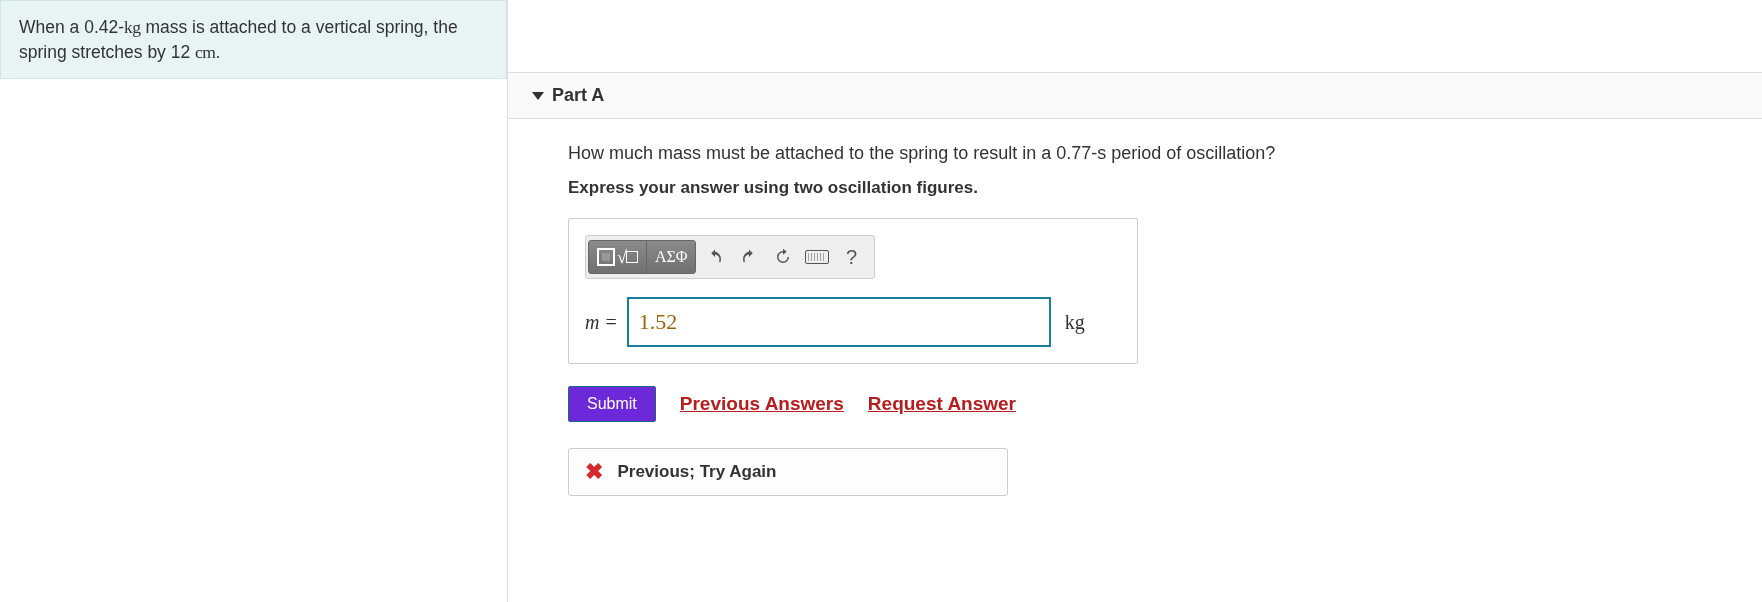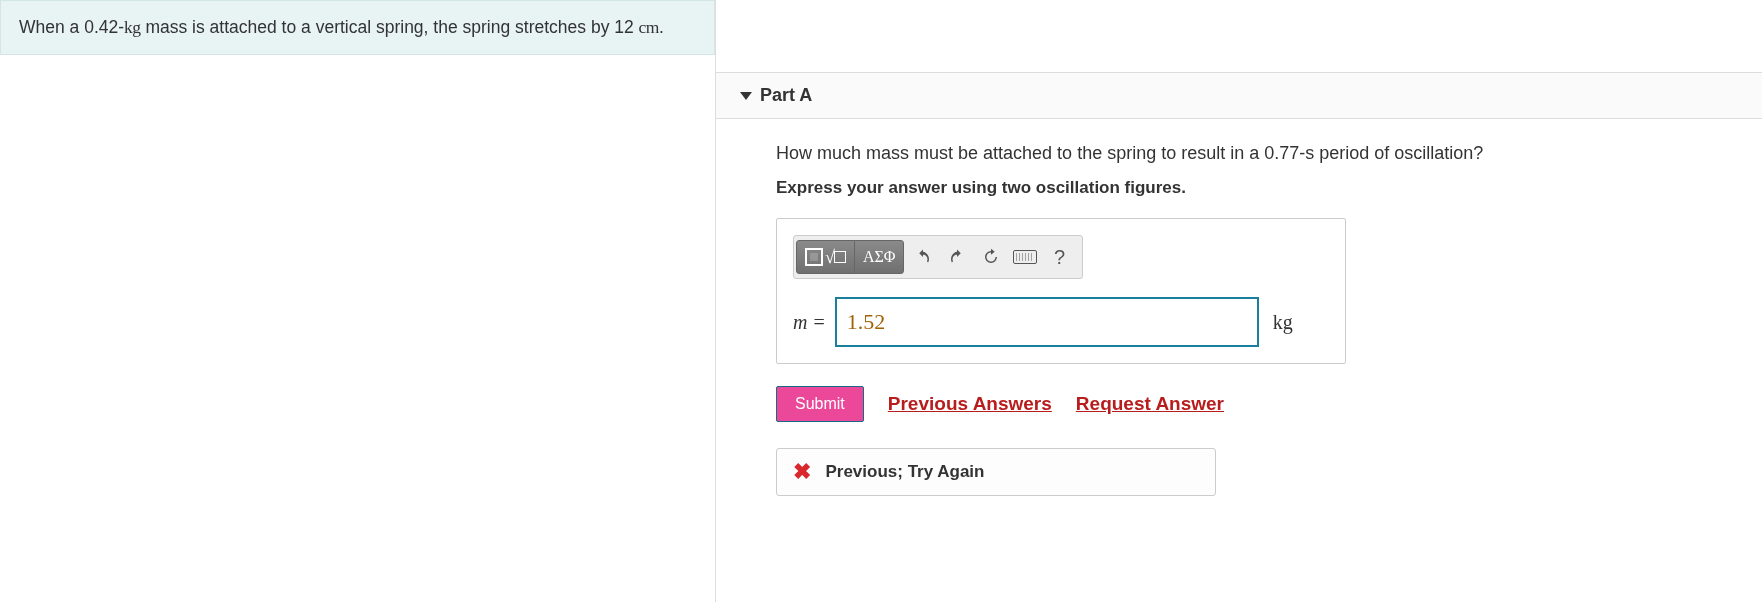--- a/index.html
+++ b/index.html
@@ -9,21 +9,21 @@
     background: #fff;
     color: #333;
     font-size: 16px;
   }
   .page {
     display: flex;
     width: 1762px;
     min-height: 602px;
   }
   .left-col {
-    width: 716px;
+    width: 508px;
     box-sizing: border-box;
     border-right: 1px solid #ddd;
   }
   .problem-box {
     background: #e8f3f3;
     border: 1px solid #d3e6e6;
     padding: 14px 18px;
     margin: 0;
     color: #333;
     font-size: 17.5px;
@@ -158,21 +158,21 @@
     font-size: 20px;
     margin-left: 14px;
   }
   .actions {
     margin-top: 22px;
     display: flex;
     align-items: center;
     gap: 24px;
   }
   .btn-submit {
-    background: #ec4899;
+    background: #6d28d9;
     color: #fff;
     border: 1px solid #166a86;
     padding: 8px 18px;
     font-size: 16px;
     border-radius: 2px;
     cursor: pointer;
   }
   .link {
     color: #b91c1c;
     font-weight: bold;

